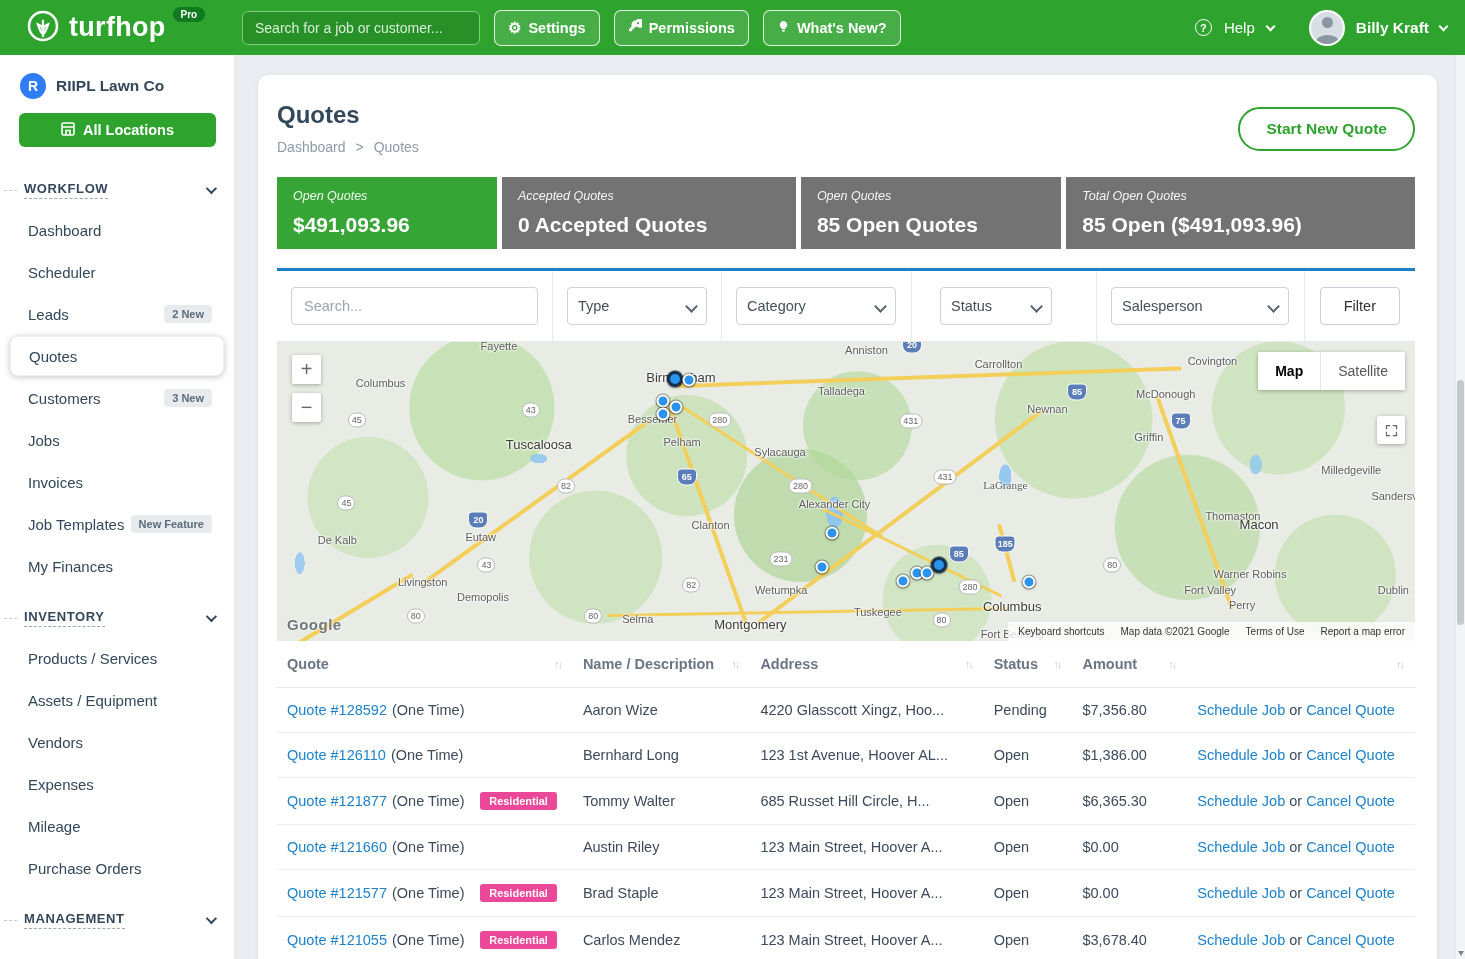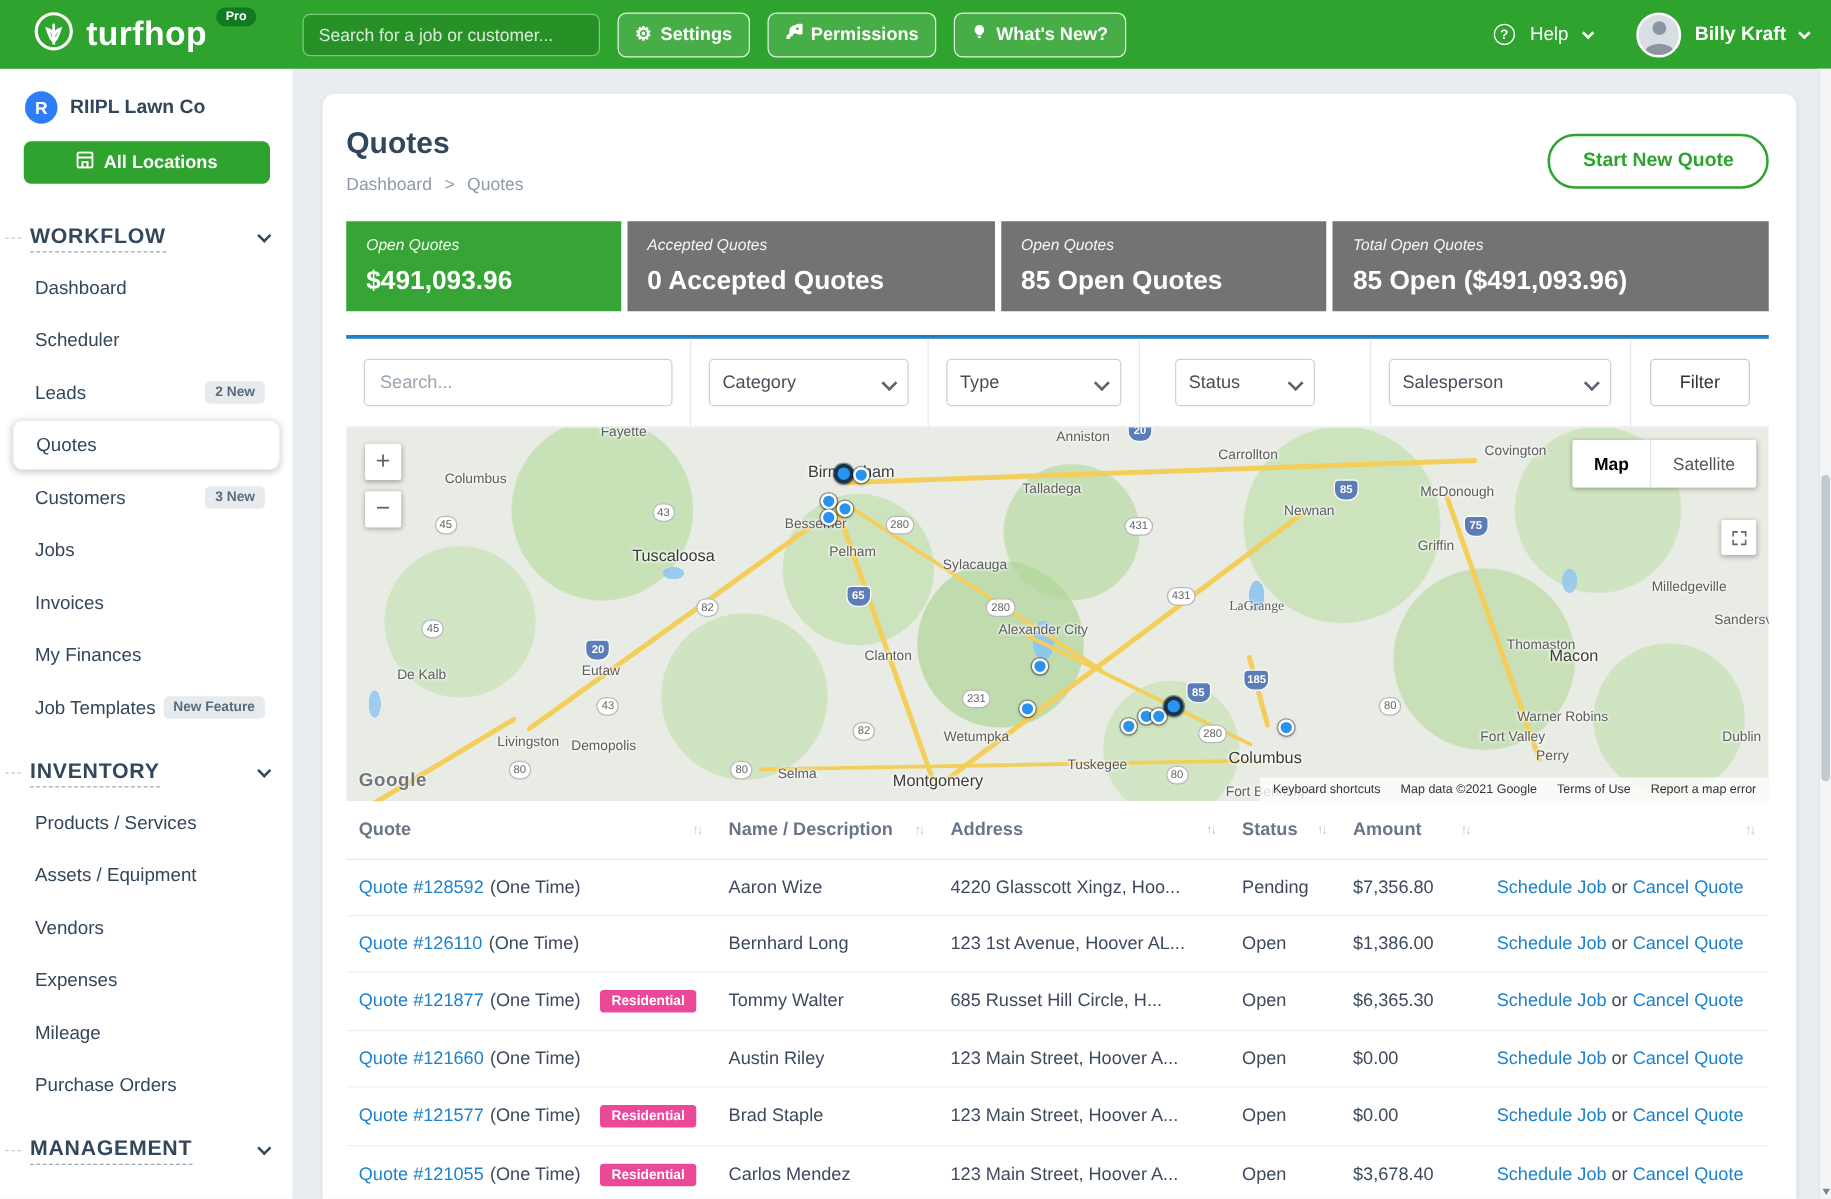--- a/index.html
+++ b/index.html
@@ -25,21 +25,21 @@
   .avatar::after{content:"";position:absolute;bottom:-5px;left:5px;width:23px;height:14px;border-radius:50% 50% 0 0;background:#8a97a3}
   .user-name{font-size:15.5px;font-weight:600;cursor:pointer}
 
   
   .sidebar{position:absolute;top:55px;left:0;bottom:0;width:235px;background:#fff;border-right:1px solid #e3e7ea;padding-top:18px;overflow:hidden;z-index:20}
   .company-row{display:flex;align-items:center;gap:10px;padding:0 20px;margin-bottom:14px}
   .company-avatar{width:26px;height:26px;border-radius:50%;background:#2f7df6;color:#fff;display:grid;place-items:center;font-weight:700;font-size:14px;flex:none}
   .company-name{color:#33475b;font-size:15.5px;font-weight:700}
   .btn-locations{margin:0 19px;width:197px;height:34px;background:#2ea32e;color:#fff;border:none;border-radius:6px;display:flex;align-items:center;justify-content:center;gap:8px;font-size:14.5px;font-weight:700;cursor:pointer}
   .nav{margin-top:24px}
-  .section-head{display:flex;align-items:center;padding:0 20px 0 24px;height:38px;margin-top:12px;color:#33475b;font-size:17px;font-weight:700;letter-spacing:.6px;cursor:pointer;position:relative}
+  .section-head{display:flex;align-items:center;padding:0 20px 0 24px;height:38px;margin-top:12px;color:#33475b;font-size:13px;font-weight:700;letter-spacing:.6px;cursor:pointer;position:relative}
   .section-head::before{content:"";position:absolute;left:4px;top:50%;width:13px;border-top:1px dashed #c3ccd4}
   .section-head .lbl{border-bottom:1px dashed #9aa8b5;padding-bottom:2px}
   .chev2{margin-left:auto;width:8px;height:8px;border-right:2px solid #33475b;border-bottom:2px solid #33475b;transform:rotate(45deg) translateY(-2px)}
   .nav-item{display:flex;align-items:center;height:42px;padding:0 22px 0 28px;color:#33475b;font-size:15px;cursor:pointer}
   .nav-item.active{margin:1px 10px;height:40px;padding:0 12px 0 18px;background:#fff;border:1px solid #eef1f3;border-radius:8px;box-shadow:0 1px 6px rgba(33,43,54,.28);font-weight:400}
   .nav-badge{margin-left:auto;background:#e7ebee;color:#5b6b7c;font-size:11px;font-weight:600;padding:3px 8px;border-radius:4px;white-space:nowrap}
 
   
   .main{position:absolute;top:55px;left:235px;right:10px;bottom:0;overflow:hidden;padding:20px 18px 0 23px}
   .card{background:#fff;border-radius:10px 10px 0 0;box-shadow:0 1px 4px rgba(0,0,0,.08);min-height:100%;padding:26px 22px 0 19px}
@@ -246,27 +246,27 @@
           <span>Jobs</span>
 
         </div>
 
         <div class="nav-item">
           <span>Invoices</span>
 
         </div>
 
         <div class="nav-item">
-          <span>My Finances</span>
-
-        </div>
-
-        <div class="nav-item">
           <span>Job Templates</span>
           <span class="nav-badge">New Feature</span>
+        </div>
+
+        <div class="nav-item">
+          <span>My Finances</span>
+
         </div>
 
     </div>
 
     <div class="section-head">
       <span class="lbl">INVENTORY</span>
       <span class="chev2"></span>
     </div>
     <div>
 
@@ -350,25 +350,25 @@
           <span class="stat-value">85 Open ($491,093.96)</span>
         </div>
 
     </div>
 
     <div class="panel">
       <div class="filter-row">
         <div class="fseg s1">
           <input class="f-input" type="text" placeholder="Search..." style="">
         </div>
+        <div class="fseg s2">
+          <span class="sel w1"><select><option>Type</option></select></span>
+        </div>
         <div class="fseg s3">
           <span class="sel w2"><select><option>Category</option></select></span>
-        </div>
-        <div class="fseg s2">
-          <span class="sel w1"><select><option>Type</option></select></span>
         </div>
         <div class="fseg s4">
           <span class="sel w3"><select><option>Status</option></select></span>
         </div>
         <div class="fseg s5">
           <span class="sel w4"><select><option>Salesperson</option></select></span>
         </div>
         <div class="fseg s6">
           <button class="btn-filter">Filter</button>
         </div>
@@ -538,21 +538,21 @@
             <div class="map-label town" style="left: 52.8%; top: 90.3%;">Tuskegee</div>
 
             <div class="map-label city" style="left: 64.6%; top: 88.3%;">Columbus</div>
 
             <div class="map-label town" style="left: 64.6%; top: 97.7%;">Fort Benning</div>
 
             <div class="map-label town" style="left: 5.3%; top: 66.2%;">De Kalb</div>
 
             <div class="map-label town" style="left: 17.9%; top: 65.2%;">Eutaw</div>
 
-            <div class="map-label town" style="left: 12.8%; top: 80.3%; margin-top: 12px;">Livingston</div>
+            <div class="map-label town" style="left: 12.8%; top: 80.3%;">Livingston</div>
 
             <div class="map-label town" style="left: 18.1%; top: 85.3%;">Demopolis</div>
 
             <div class="marker selected" style="left: 35%; top: 12.4%;"></div>
 
             <div class="marker" style="left: 36.2%; top: 12.7%;"></div>
 
             <div class="marker" style="left: 33.9%; top: 19.7%;"></div>
 
             <div class="marker" style="left: 35.1%; top: 21.7%;"></div>

